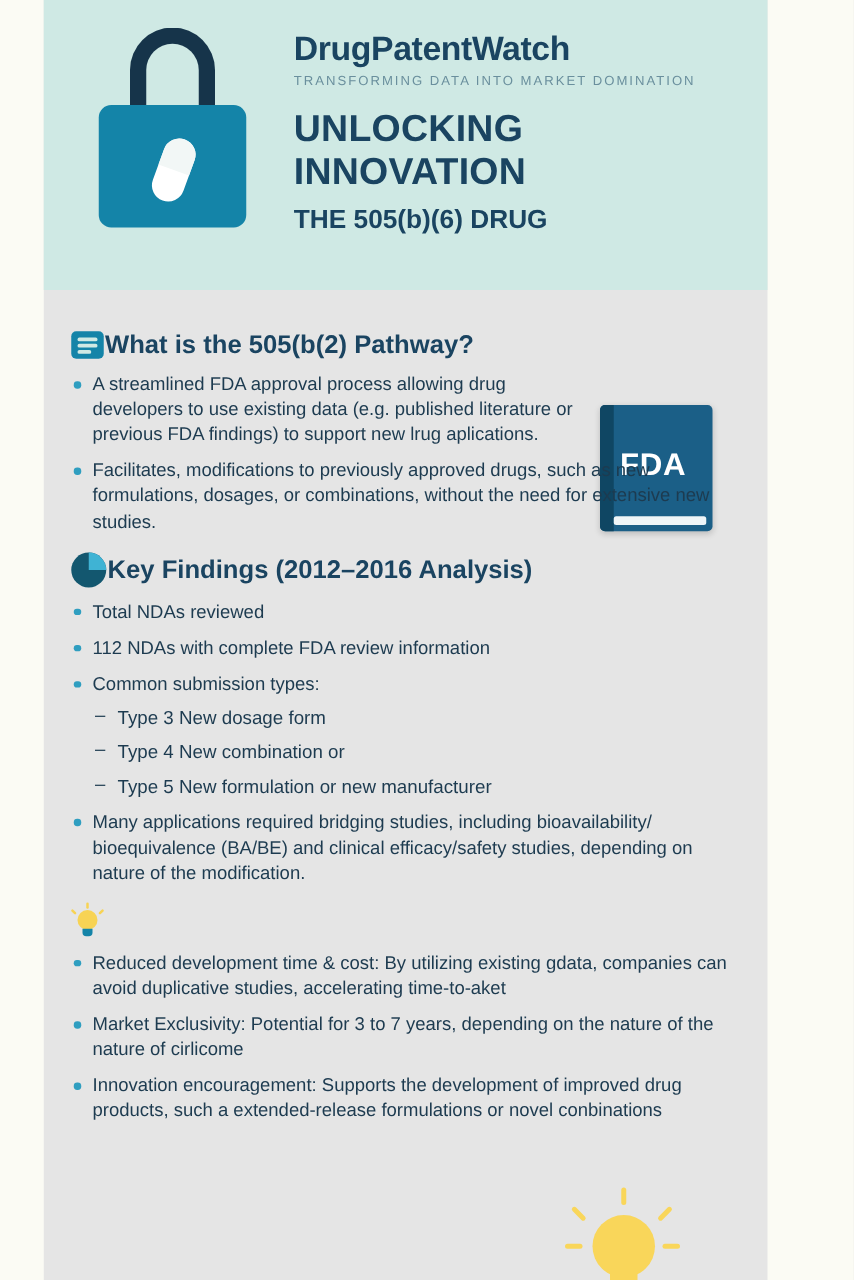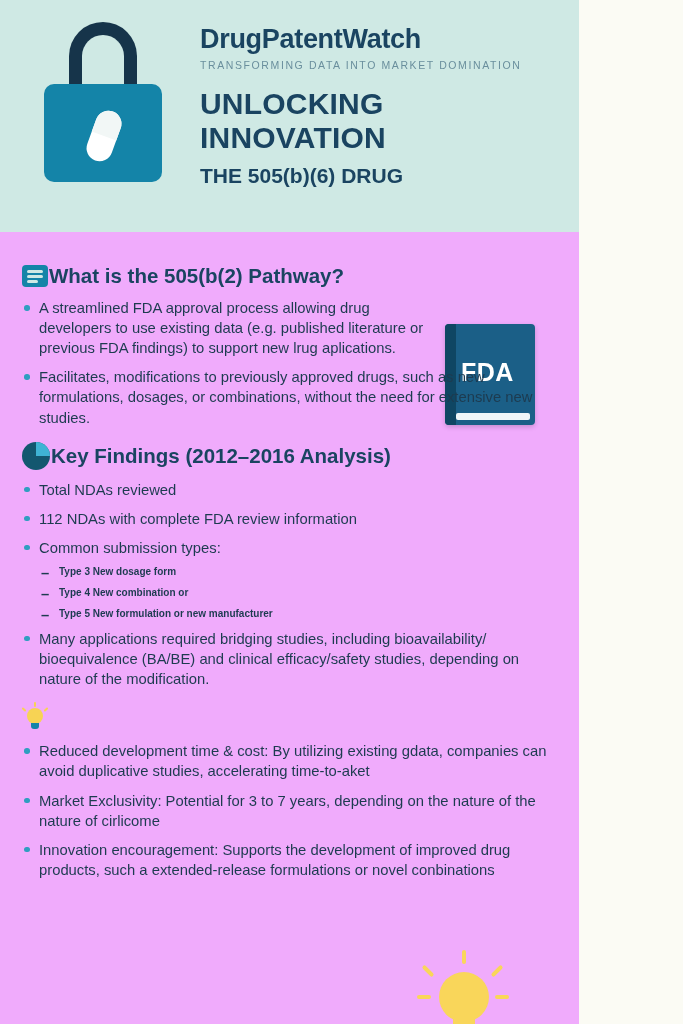--- a/index.html
+++ b/index.html
@@ -11,21 +11,22 @@
     height: 1024px;
     background: #fbfbf4;
     font-family: "Liberation Sans", sans-serif;
     color: #1d3b50;
     overflow: hidden;
   }
   .page {
     position: relative;
     width: 579px;
     height: 1024px;
-    background: #f0abfc;
+    background: #e5e5e5;
+    margin-left: 35px;
   }
 
   
   .header {
     position: relative;
     height: 232px;
     background: #cfe9e4;
     box-sizing: border-box;
     padding: 18px 20px 0 20px;
   }
@@ -231,23 +232,22 @@
   }
   ul.sublist {
     list-style: none;
     margin: 7px 0 2px 0;
     padding: 0;
   }
   ul.sublist > li {
     position: relative;
     padding-left: 20px;
     margin-bottom: 8px;
-    font-size: 10px;
+    font-size: 15px;
     line-height: 1.3;
-    font-weight: bold;
   }
   ul.sublist > li:before {
     content: "–";
     position: absolute;
     left: 2px;
     top: -1px;
     color: #1d3b50;
     font-size: 14.8px;
   }
 

